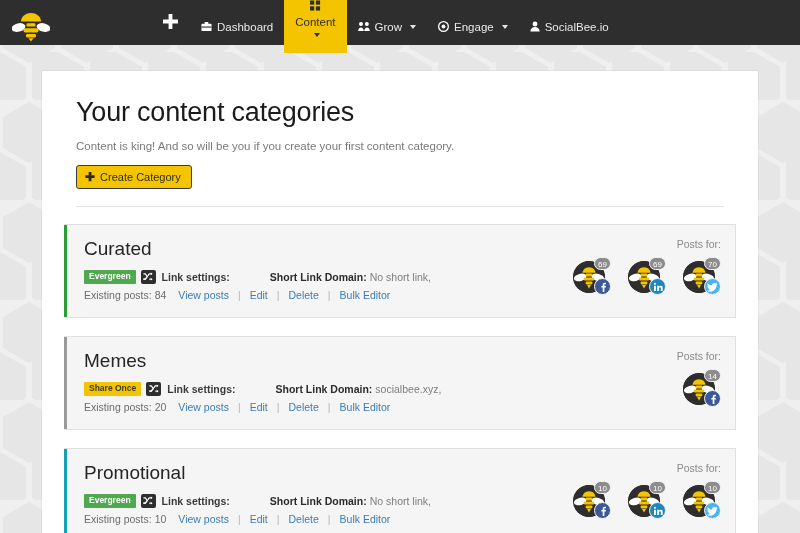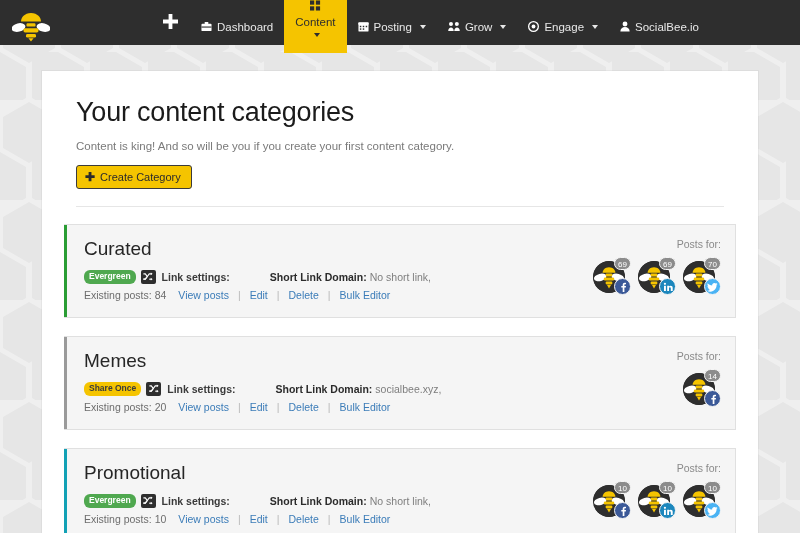--- a/index.html
+++ b/index.html
@@ -188,21 +188,21 @@
     font-size: 10.5px;
     color: #6d6d6d;
     margin-bottom: 5px;
   }
 
   .tag-badge {
     display: inline-block;
     font-size: 8.5px;
     color: #ffffff;
     padding: 2px 5px;
-    border-radius: 6px;
+    border-radius: 1px;
     font-weight: bold;
     line-height: 1.1;
     margin-right: 5px;
   }
   .tag-badge.evergreen { background: #4fa84f; }
   .tag-badge.shareonce { background: #f5c400; color: #3a3a3a; }
 
   .shuffle-ico {
     display: inline-flex;
     align-items: center;
@@ -243,21 +243,21 @@
     padding-left: 12px;
   }
   .posts-for-label {
     font-size: 10.5px;
     color: #8a8a8a;
     margin-bottom: 7px;
   }
   .profile-row {
     display: flex;
     align-items: flex-end;
-    gap: 7px;
+    gap: 17px;
   }
   .profile-chip {
     position: relative;
     width: 38px;
     height: 38px;
   }
   .profile-avatar {
     position: absolute;
     left: 0; top: 4px;
     width: 32px; height: 32px;
@@ -355,35 +355,20 @@
           <rect x="0" y="0.5" width="4.6" height="4.6" fill="#2e2e2e"></rect>
           <rect x="6.4" y="0.5" width="4.6" height="4.6" fill="#2e2e2e"></rect>
           <rect x="0" y="6.9" width="4.6" height="4.6" fill="#2e2e2e"></rect>
           <rect x="6.4" y="6.9" width="4.6" height="4.6" fill="#2e2e2e"></rect>
         </svg>
       </span>
       <span>Content</span>
       <span class="caret"></span>
     </div>
 
-    <div class="nav-item">
-      <span class="nav-ico">
-        <svg width="11" height="11" viewBox="0 0 12 12" aria-hidden="true">
-          <rect x="0.5" y="1.5" width="11" height="10" rx="1" fill="#ffffff"></rect>
-          <rect x="0.5" y="1.5" width="11" height="2.6" fill="#ffffff"></rect>
-          <rect x="2" y="5.2" width="1.6" height="1.6" fill="#2e2e2e"></rect>
-          <rect x="5.2" y="5.2" width="1.6" height="1.6" fill="#2e2e2e"></rect>
-          <rect x="8.4" y="5.2" width="1.6" height="1.6" fill="#2e2e2e"></rect>
-          <rect x="2" y="8" width="1.6" height="1.6" fill="#2e2e2e"></rect>
-          <rect x="5.2" y="8" width="1.6" height="1.6" fill="#2e2e2e"></rect>
-        </svg>
-      </span>
-      <span>Posting</span>
-      <span class="caret"></span>
-    </div>
 
     <div class="nav-item">
       <span class="nav-ico">
         <svg width="12" height="11" viewBox="0 0 13 12" aria-hidden="true">
           <circle cx="3.2" cy="3.2" r="2.2" fill="#ffffff"></circle>
           <circle cx="9.6" cy="3.2" r="2.2" fill="#ffffff"></circle>
           <path d="M0.2 11 c0-2.6 1.4-4 3-4 s3 1.4 3 4 z" fill="#ffffff"></path>
           <path d="M6.8 11 c0-2.6 1.4-4 3-4 s3 1.4 3 4 z" fill="#ffffff"></path>
         </svg>
       </span>

